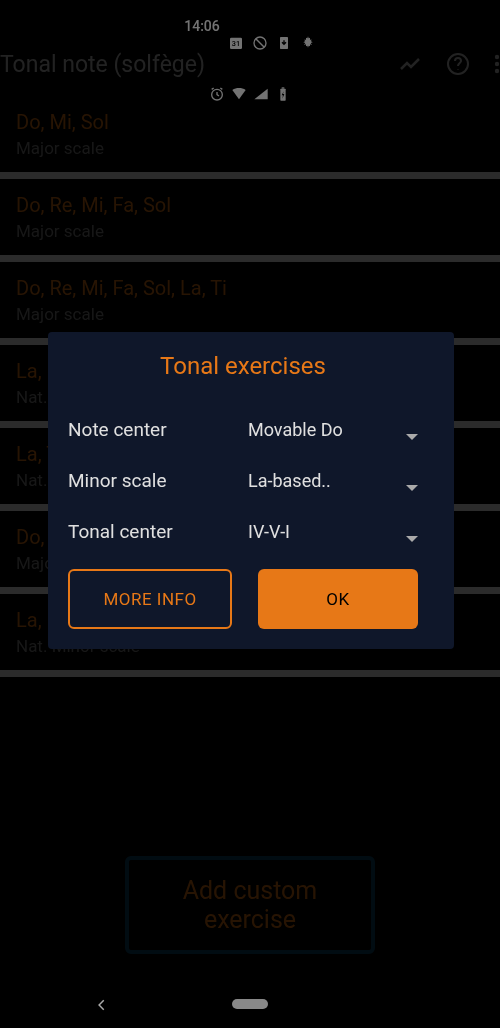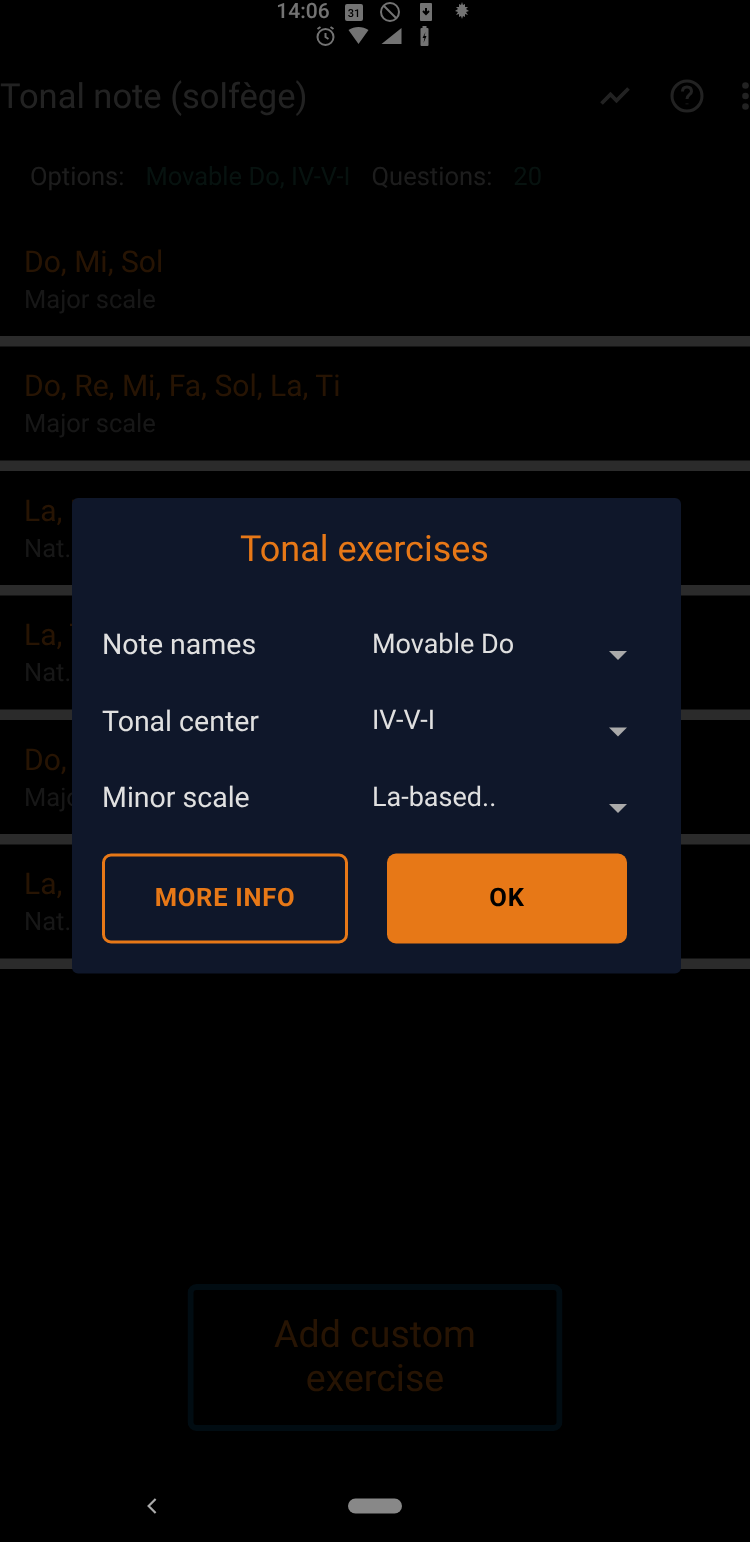--- a/index.html
+++ b/index.html
@@ -35,20 +35,21 @@
       display: flex;
       align-items: center;
       gap: 6px;
     }
     .status-icon {
       width: 16px;
       height: 16px;
       display: inline-flex;
       align-items: flex-end;
       justify-content: center;
+      margin-top: 35px;
     }
     .app-bar {
       height: 64px;
       display: flex;
       align-items: center;
       justify-content: space-between;
       padding: 0 0;
     }
     .app-title {
       color: #ccc;
@@ -157,21 +158,21 @@
     .dialog-buttons {
       display: flex;
       gap: 14px;
       padding: 12px 20px 0 20px;
     }
     .btn {
       flex: 1;
       height: 60px;
       border-radius: 6px;
       font-size: 17px;
-      font-weight: 700;
+      font-weight: 400;
       display: flex;
       align-items: center;
       justify-content: center;
       letter-spacing: 0.5px;
       text-align: right;
     }
     .btn-outline {
       border: 2px solid #e77817;
       color: #e77817;
       background: transparent;
@@ -285,30 +286,28 @@
     <span class="app-action-icon" style="width:6px">
       <svg viewBox="0 0 6 24" fill="#ccc">
             <circle cx="3" cy="5" r="2.2"></circle>
             <circle cx="3" cy="12" r="2.2"></circle>
             <circle cx="3" cy="19" r="2.2"></circle>
           </svg>
     </span>
   </div>
 </div>
 
-<div class="filter-bar">
-  <span>Options:</span>
-  <span class="filter-value">Movable Do, IV-V-I</span>
-  <span>Questions:</span>
-  <span class="filter-value">20</span>
-</div>
 
 <div class="exercise-list">
   <div class="exercise-item">
     <div class="exercise-title">Do, Mi, Sol</div>
+    <div class="exercise-subtitle">Major scale</div>
+  </div>
+  <div class="exercise-item">
+    <div class="exercise-title">Do, Re, Mi, Fa, Sol</div>
     <div class="exercise-subtitle">Major scale</div>
   </div>
   <div class="exercise-item">
     <div class="exercise-title">Do, Re, Mi, Fa, Sol, La, Ti</div>
     <div class="exercise-subtitle">Major scale</div>
   </div>
   <div class="exercise-item">
     <div class="exercise-title">La, Do, Mi</div>
     <div class="exercise-subtitle">Nat. Minor scale</div>
   </div>
@@ -327,37 +326,37 @@
 </div>
 
 <button class="add-button">Add custom exercise</button>
 </div>
 
 <div class="overlay"></div>
 
 <div class="dialog">
   <div class="dialog-title">Tonal exercises</div>
   <div class="dialog-row">
-    <span class="dialog-label">Note names</span>
+    <span class="dialog-label">Note center</span>
     <span class="dialog-value">
       <span>Movable Do</span>
+      <span class="dropdown-arrow"></span>
+    </span>
+  </div>
+  <div class="dialog-row">
+    <span class="dialog-label">Minor scale</span>
+    <span class="dialog-value">
+      <span>La-based..</span>
       <span class="dropdown-arrow"></span>
     </span>
   </div>
   <div class="dialog-row">
     <span class="dialog-label">Tonal center</span>
     <span class="dialog-value">
       <span>IV-V-I</span>
-      <span class="dropdown-arrow"></span>
-    </span>
-  </div>
-  <div class="dialog-row">
-    <span class="dialog-label">Minor scale</span>
-    <span class="dialog-value">
-      <span>La-based..</span>
       <span class="dropdown-arrow"></span>
     </span>
   </div>
   <div class="dialog-buttons">
     <button class="btn btn-outline">MORE INFO</button>
     <button class="btn btn-filled">OK</button>
   </div>
 </div>
 
 <div class="nav-bar">

